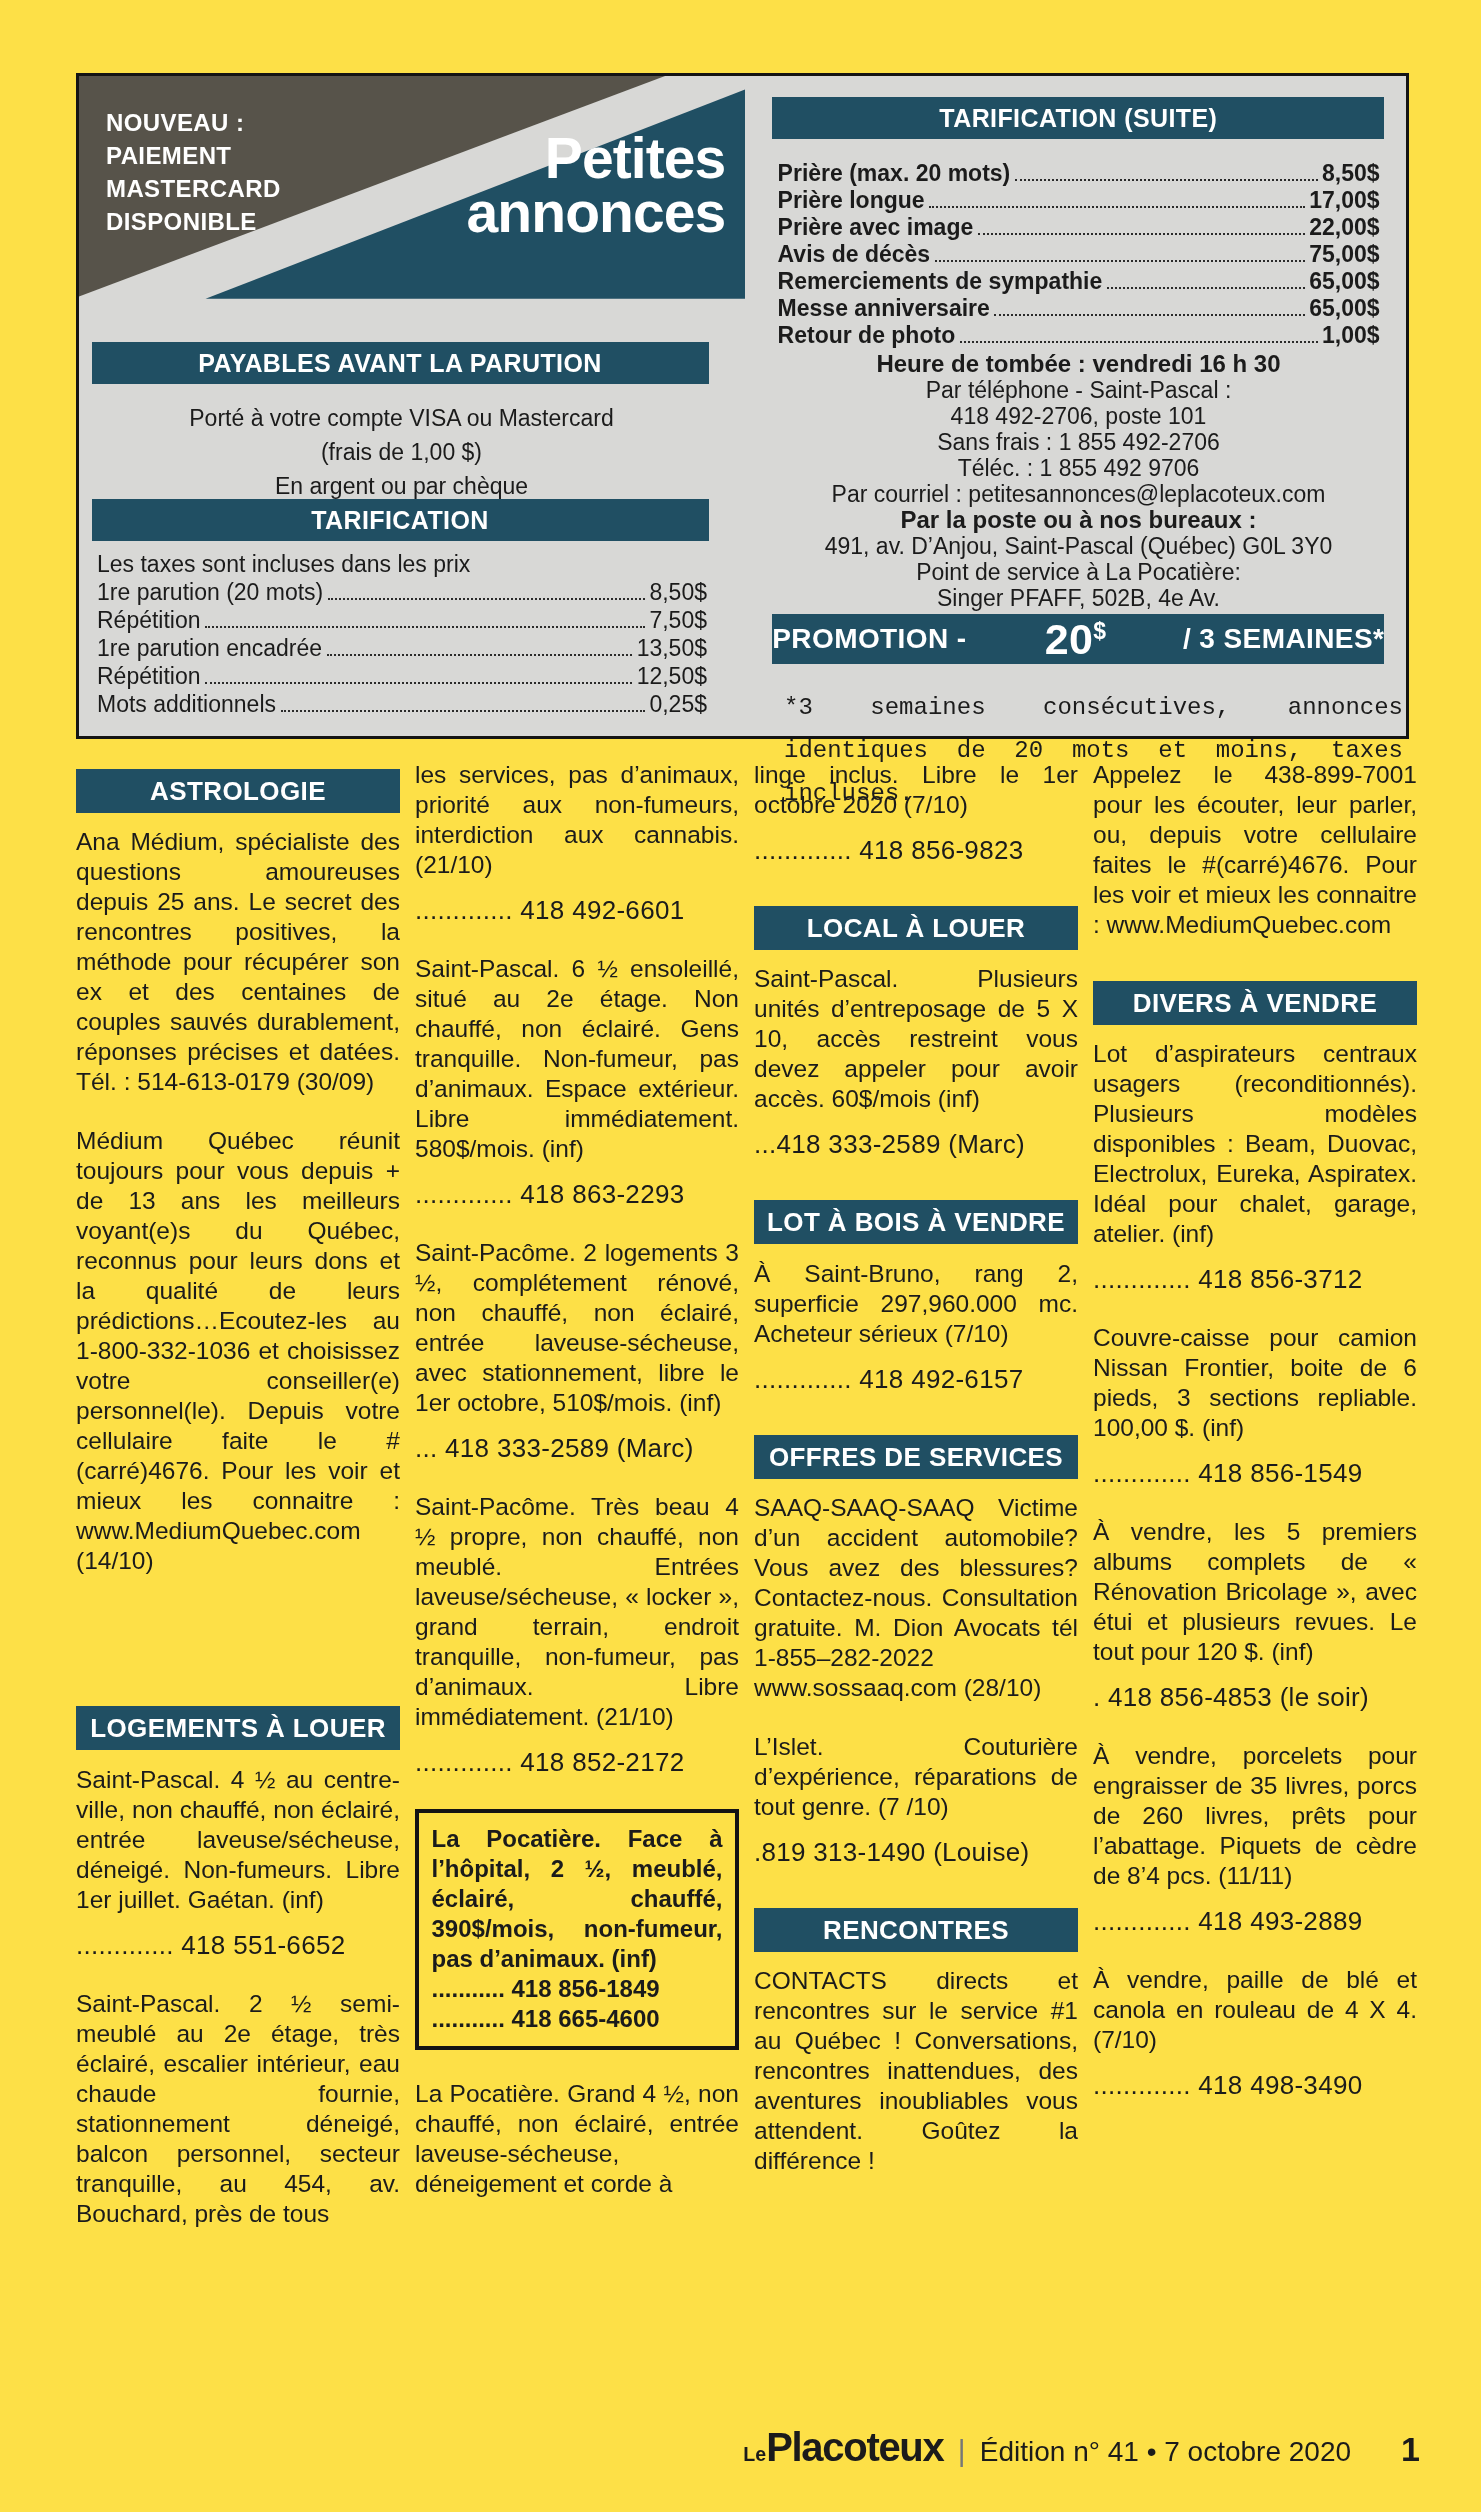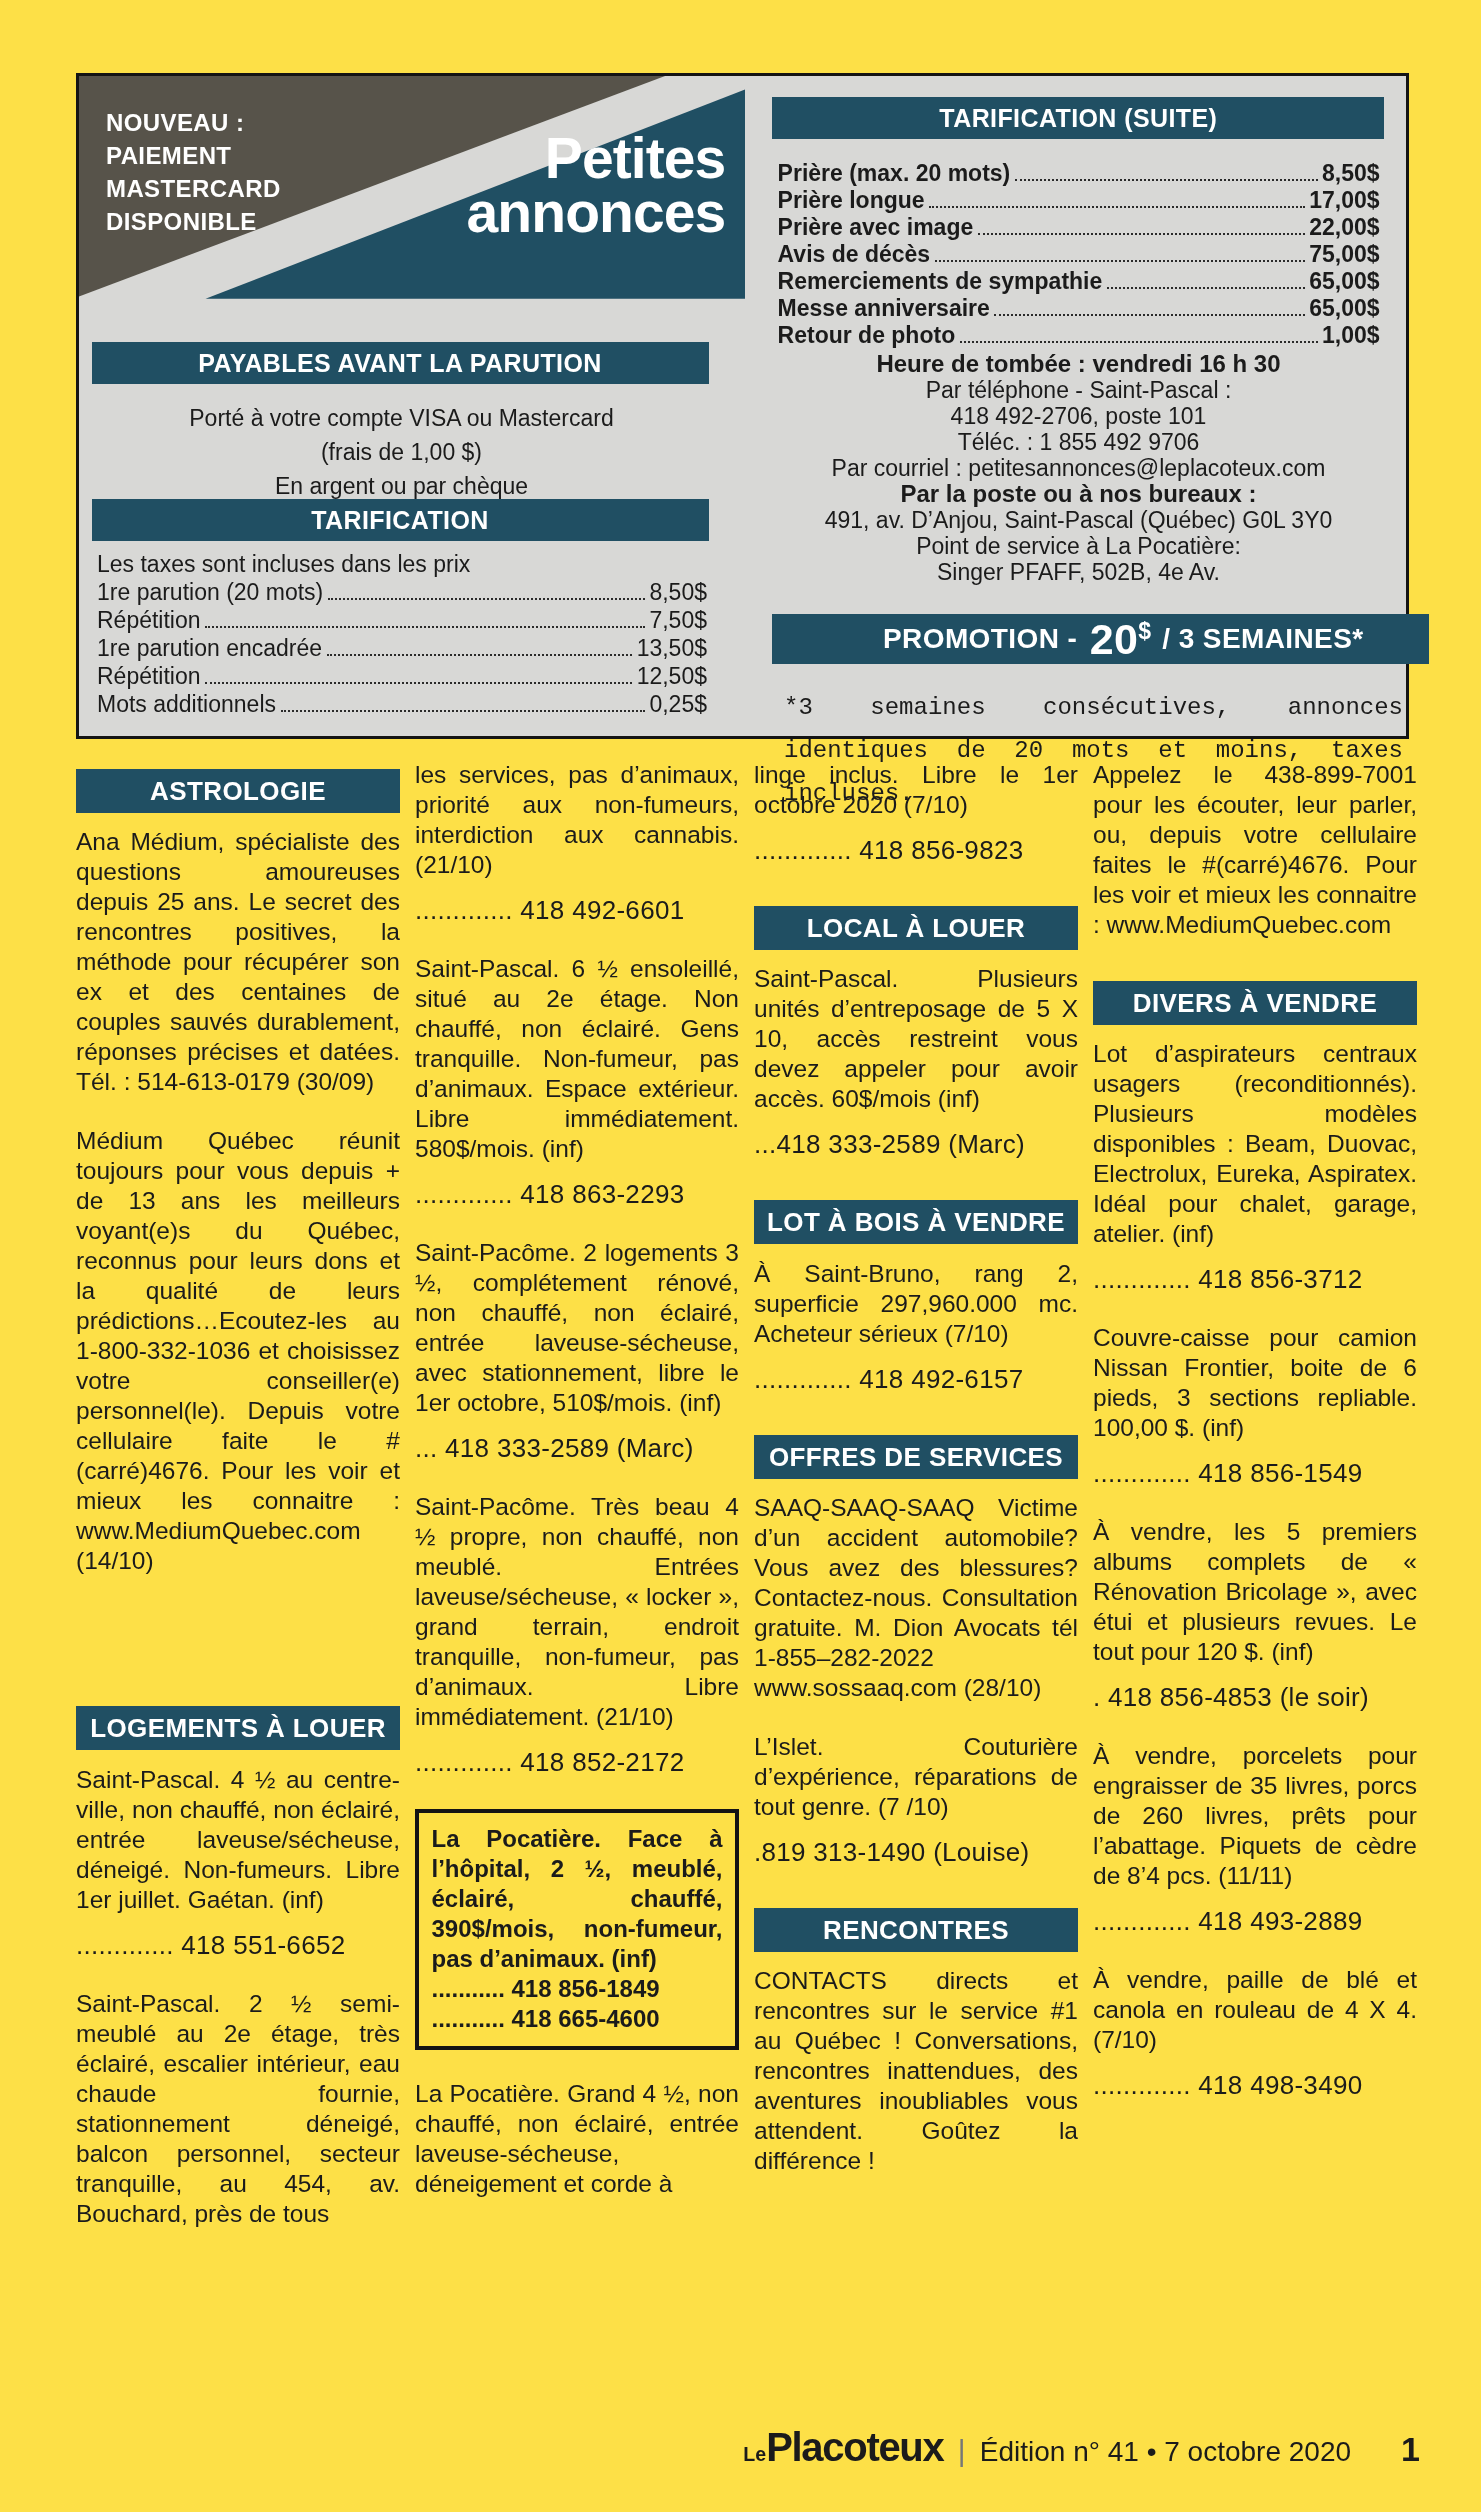--- a/index.html
+++ b/index.html
@@ -53,22 +53,22 @@
   .price-row .prc { white-space:nowrap; }
   .tb-right { position:absolute; left:679px; top:0; width:641px; height:100%; }
   .suite-bar { left:14.3px; top:21.4px; width:612px; }
   .right-prices { left:19.6px; top:84px; width:602px;font-weight:bold; }
   .right-prices .price-row { line-height:27px; }
   .contact { position:absolute; left:0; top:275px; width:641px; text-align:center;
     font-size:23px; line-height:26px; }
   .contact .b { font-weight:bold; font-size:24px; }
   .promo-bar {
     position:absolute; left:14.3px; top:538px; width:612px; height:50px;
-    display:flex; align-items:center; justify-content:center;
-    font-size:28px; letter-spacing:0.4px;padding-left:45px;
+    display:flex; align-items:center; justify-content:space-between;
+    font-size:28px; letter-spacing:0.4px;
   }
   .promo-amount { font-size:43px; margin:0 1.8px 0 12.5px; line-height:1; }
   .promo-cur { font-size:23px; vertical-align:super; }
   .promo-suffix { margin-left:9px; }
   .promo-note {
     position:absolute; left:26px; top:610px; width:619px; text-align:justify;
     font-size:24px; line-height:43px;font-family:Liberation Mono, monospace;
   }
   
   .columns {
@@ -196,20 +196,21 @@
             <span class="lbl">Retour de photo</span>
             <span class="dots"></span>
             <span class="prc">1,00$</span>
           </div>
         </div>
 
       <div class="contact" id="contact-block">
           <div class="b">Heure de tombée : vendredi 16 h 30</div>
           <div>Par téléphone - Saint-Pascal :</div>
           <div>418 492-2706, poste 101</div>
+          <div>Sans frais : 1 855 492-2706</div>
           <div>Téléc. : 1 855 492 9706</div>
           <div>Par courriel : petitesannonces@leplacoteux.com</div>
           <div class="b">Par la poste ou à nos bureaux :</div>
           <div>491, av. D’Anjou, Saint-Pascal (Québec) G0L 3Y0</div>
           <div>Point de service à La Pocatière:</div>
           <div>Singer PFAFF, 502B, 4e Av.</div>
         </div>
 
       <div class="bar promo-bar">
         <span>PROMOTION -</span>

